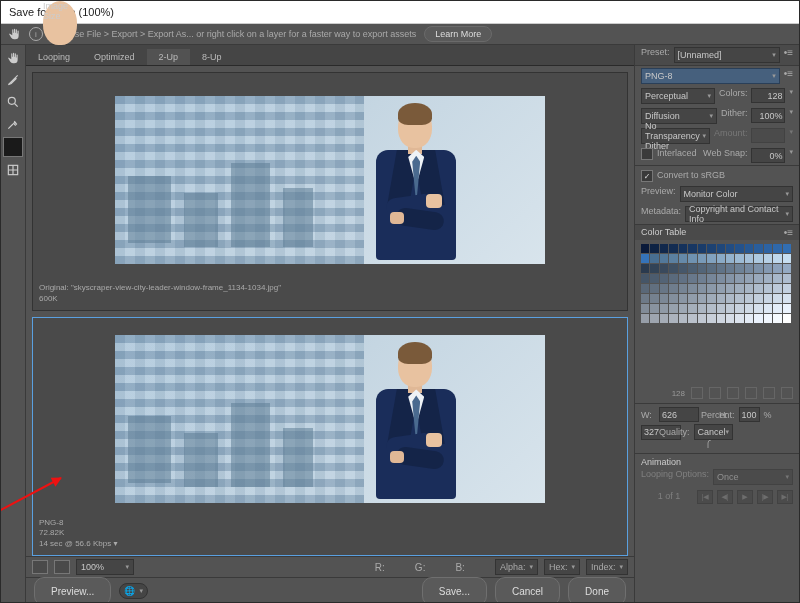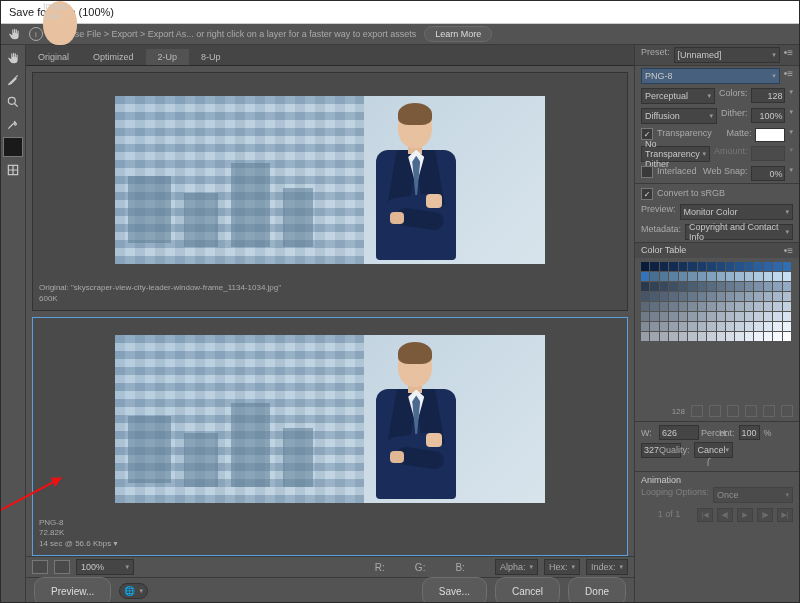--- a/index.html
+++ b/index.html
@@ -123,21 +123,21 @@
       <div class="tool">
           <svg width="14" height="14" viewBox="0 0 24 24" stroke="#ccc" fill="none" stroke-width="2">
             <rect x="4" y="4" width="16" height="16"></rect>
             <path d="M4 12h16M12 4v16"></path>
           </svg>
         </div>
     </div>
 
     <div class="main-col">
       <div class="tabrow">
-        <div class="tab">Original</div>
+        <div class="tab">Looping</div>
         <div class="tab">Optimized</div>
         <div class="tab active">2-Up</div>
         <div class="tab">8-Up</div>
       </div>
 
       <div class="previews">
         <div class="pane">
           <div class="img-wrap">
             <div class="photo">
               <div class="building"></div>
@@ -272,27 +272,20 @@
       </div>
       <div class="srow">
         <div class="sel-dd" style="flex:1">
             <span>Diffusion</span>
             <span class="chev">▾</span>
           </div>
         <span class="lbl">Dither:</span>
         <div class="numbox">
             <span>100%</span>
           </div>
-          <span class="chev">▾</span>
-      </div>
-      <div class="srow">
-        <span class="chk on"></span>
-        <span class="lbl" style="flex:1">Transparency</span>
-        <span class="lbl">Matte:</span>
-        <div class="swatch-matte"></div>
           <span class="chev">▾</span>
       </div>
       <div class="srow">
         <div class="sel-dd" style="flex:1">
             <span>No Transparency Dither</span>
             <span class="chev">▾</span>
           </div>
         <span class="lbl" style="color:#777">Amount:</span>
         <div class="numbox" style="opacity:.5"></div>
           <span class="chev" style="opacity:.5">▾</span>

